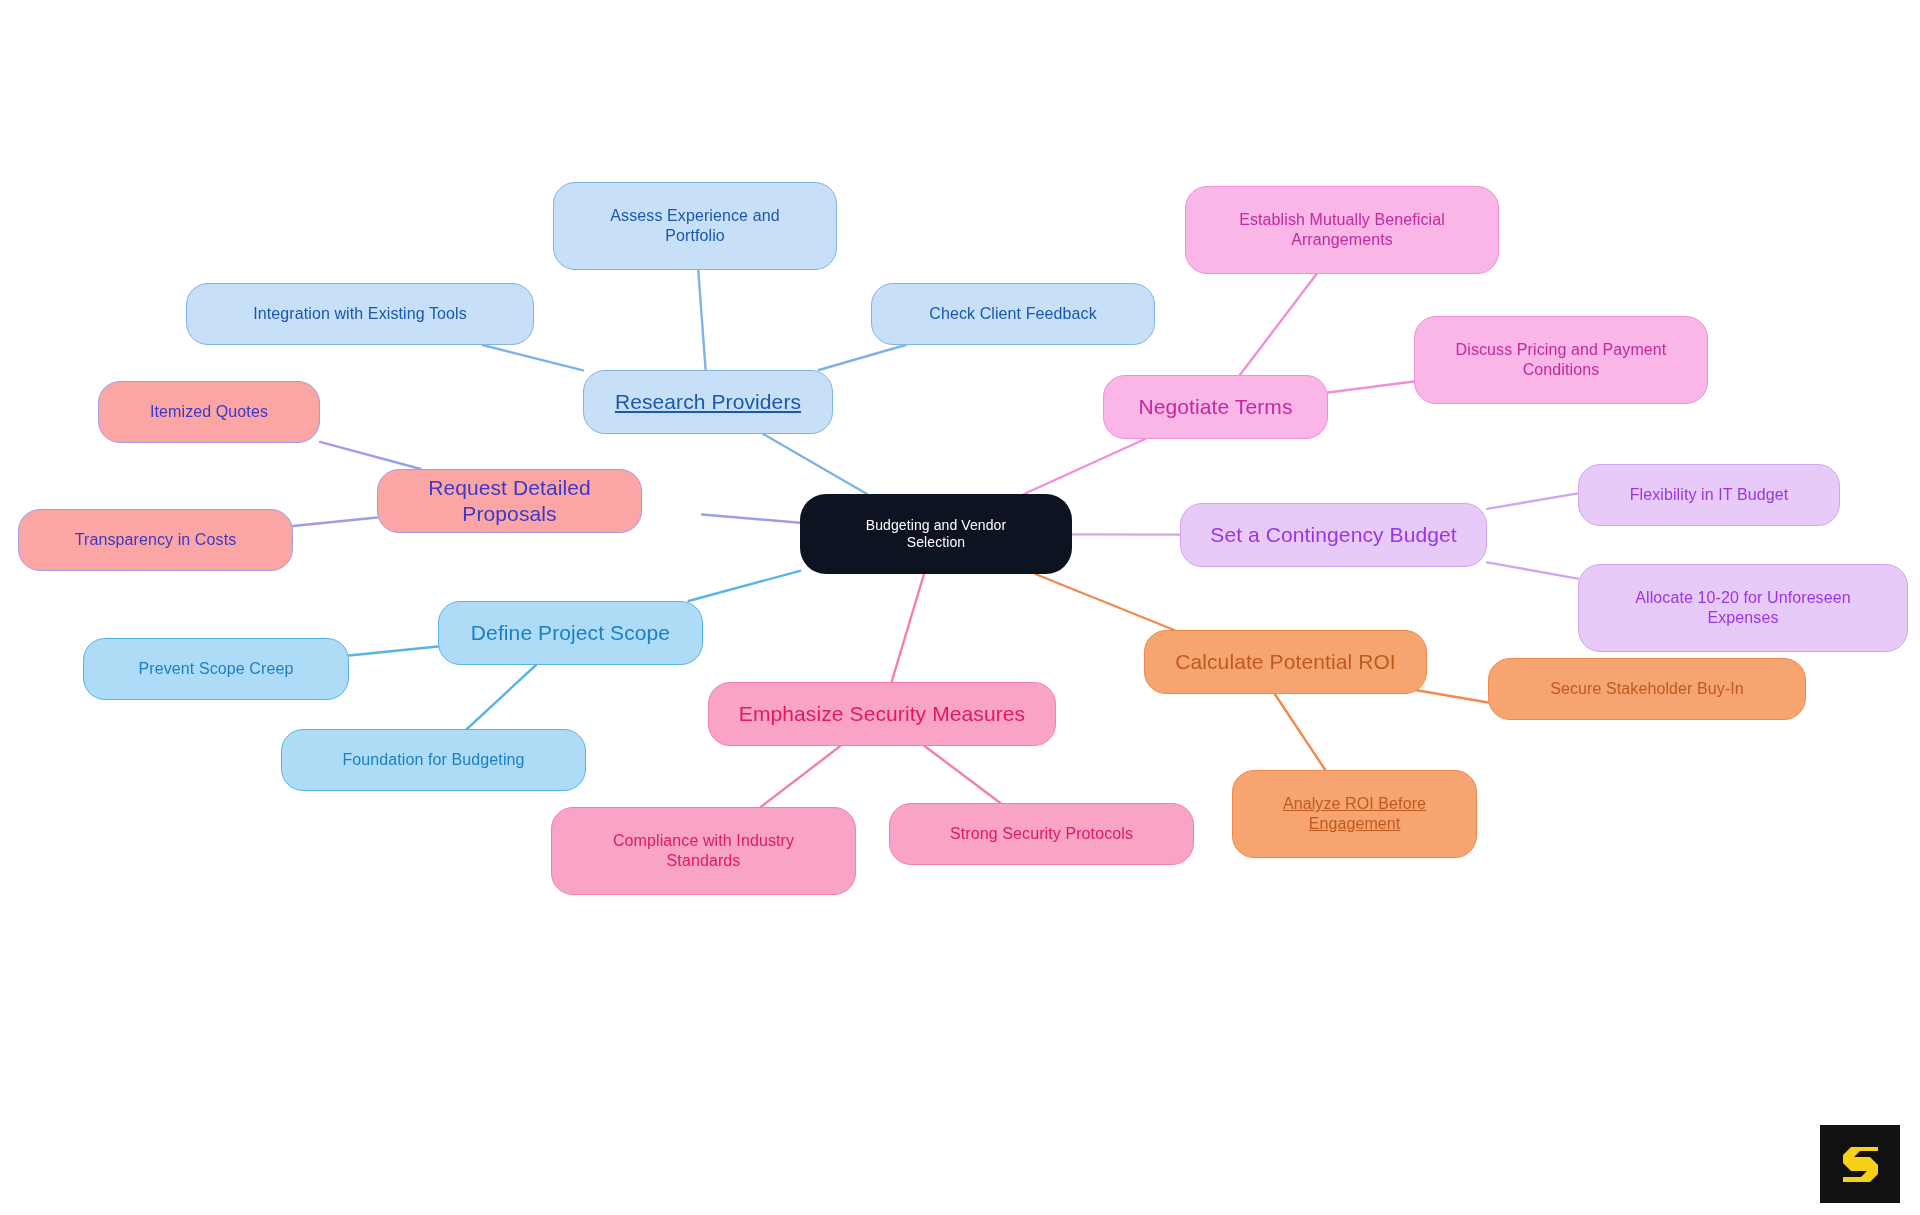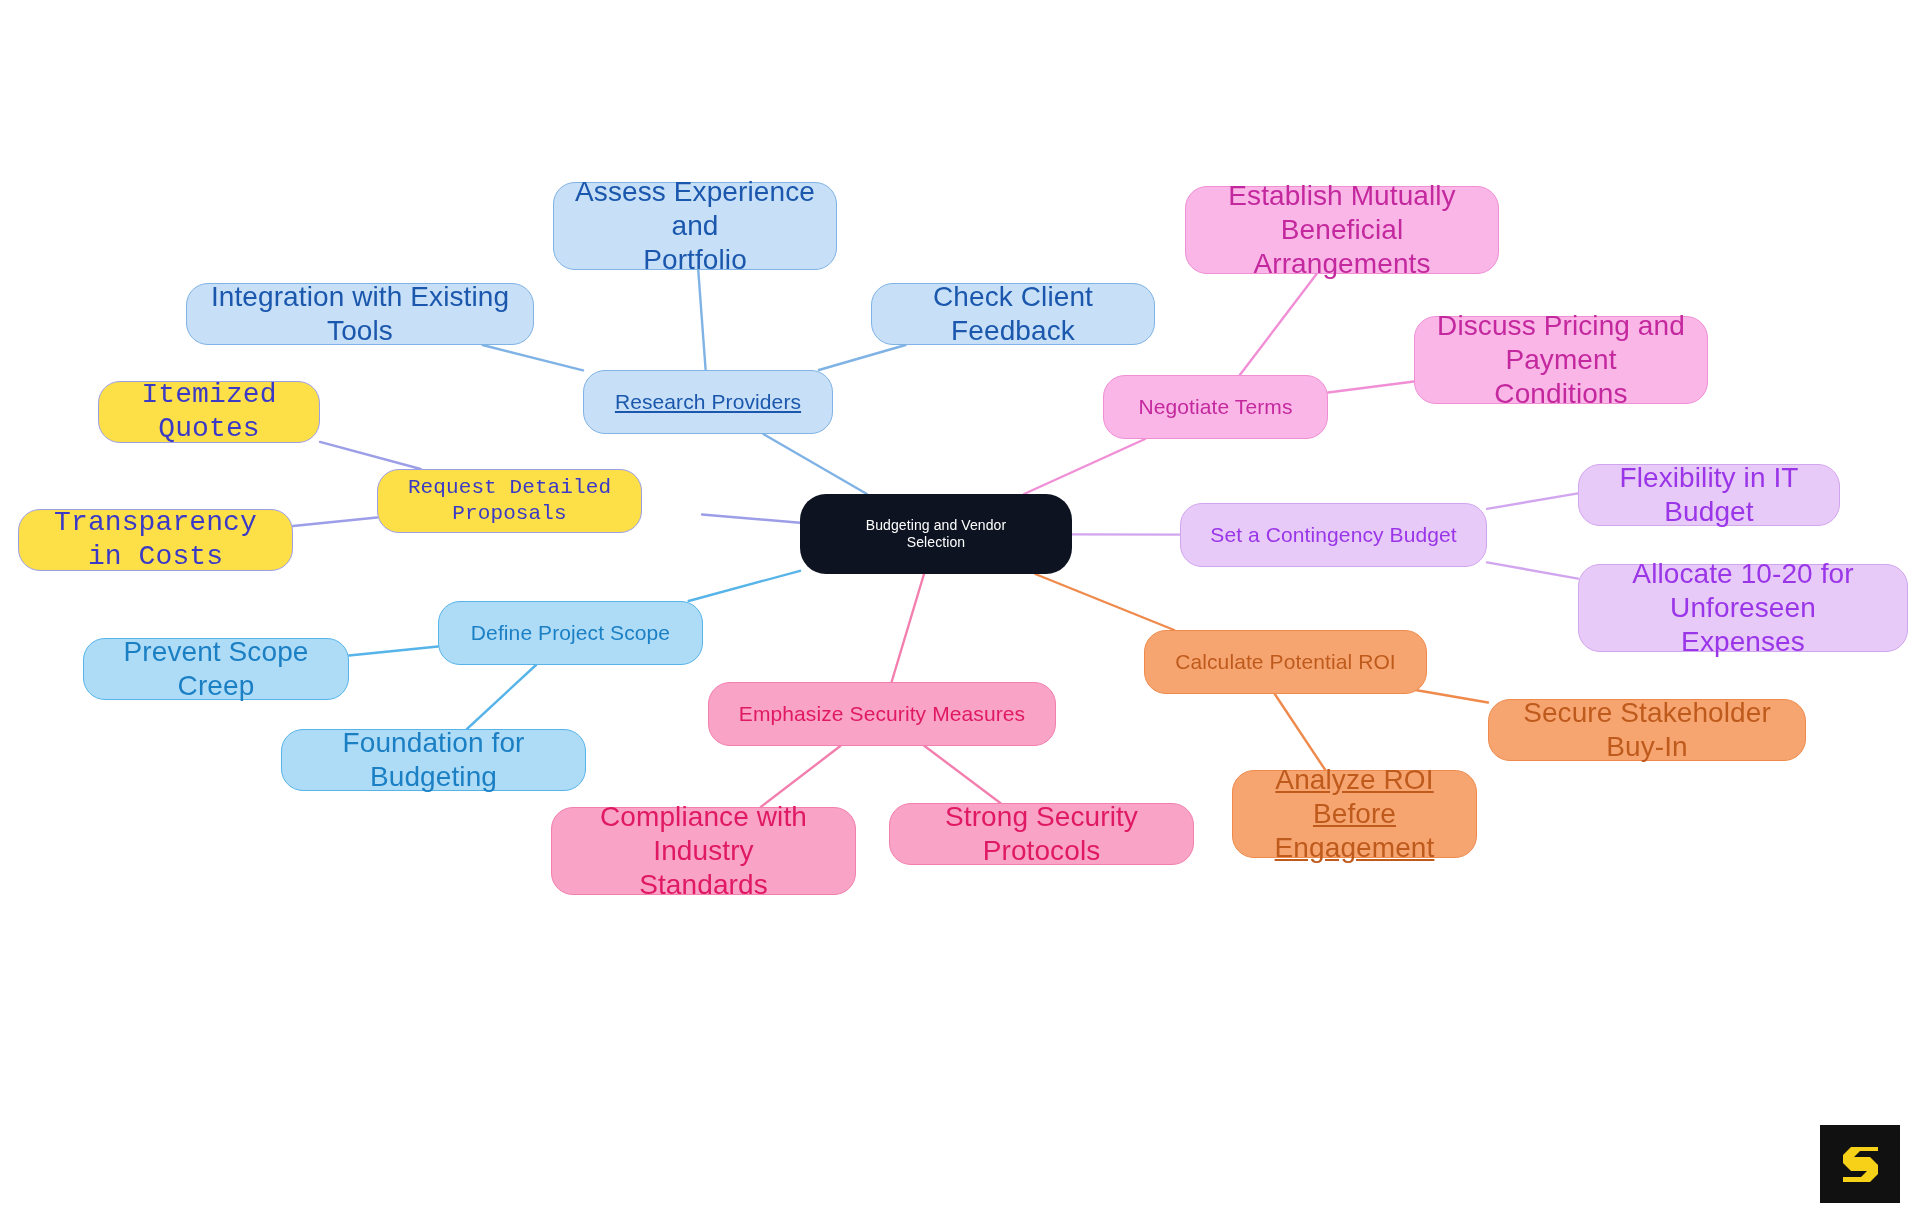--- a/index.html
+++ b/index.html
@@ -44,28 +44,28 @@
     white-space: pre-line;
   }
   .node.root {
     border-radius: 26px;
     border-width: 0;
     color: #ffffff;
     background: #0d1321;
     font-size: 14px;
   }
   .node.lvl1 { font-size: 21px; }
-  .node.lvl2 { font-size: 28px; }
+  .node.lvl2 { font-size: 16px; }
 
   
   .c-blue   { background:#c7e0f7; border-color:#7fb2e5; color:#1a57ad; }
   
   .c-sky    { background:#aedcf7; border-color:#56b4e9; color:#1b7fc4; }
   
-  .c-peri   { background:#fde047; border-color:#9c9ee8; color:#3a3ac7;font-family:Liberation Mono, monospace; }
+  .c-peri   { background:#fca5a5; border-color:#9c9ee8; color:#3a3ac7; }
   
   .c-pink   { background:#f9b6e6; border-color:#f08fd6; color:#c4289e; }
   
   .c-hot    { background:#f9a3c6; border-color:#f27fae; color:#e01964; }
   
   .c-lav    { background:#e7caf7; border-color:#d2a5ef; color:#9a35e8; }
   
   .c-orange { background:#f6a571; border-color:#ef8a4c; color:#bf5a1d; }
 
   #logo {
@@ -124,21 +124,21 @@
     <div class="node lvl1 c-pink" style="left: 1103px; top: 375px; width: 225px; height: 64px;">Negotiate Terms</div>
     <div class="node lvl2 c-pink" style="left: 1185px; top: 186px; width: 314px; height: 88px;">Establish Mutually Beneficial
 Arrangements</div>
     <div class="node lvl2 c-pink" style="left: 1414px; top: 316px; width: 294px; height: 88px;">Discuss Pricing and Payment
 Conditions</div>
     <div class="node lvl1 c-lav" style="left: 1180px; top: 503px; width: 307px; height: 64px;">Set a Contingency Budget</div>
     <div class="node lvl2 c-lav" style="left: 1578px; top: 464px; width: 262px; height: 62px;">Flexibility in IT Budget</div>
     <div class="node lvl2 c-lav" style="left: 1578px; top: 564px; width: 330px; height: 88px;">Allocate 10-20 for Unforeseen
 Expenses</div>
     <div class="node lvl1 c-orange" style="left: 1144px; top: 630px; width: 283px; height: 64px;">Calculate Potential ROI</div>
-    <div class="node lvl2 c-orange" style="left: 1488px; top: 699px; width: 318px; height: 62px;">Secure Stakeholder Buy-In</div>
+    <div class="node lvl2 c-orange" style="left: 1488px; top: 658px; width: 318px; height: 62px;">Secure Stakeholder Buy-In</div>
     <div class="node lvl2 c-orange" style="left: 1232px; top: 770px; width: 245px; height: 88px; text-decoration: underline;">Analyze ROI Before
 Engagement</div>
   </div>
 
 <div id="logo" style="left: 1820px; top: 1125px; width: 80px; height: 78px; background: rgb(17, 17, 17);">
   <svg width="46" height="46" viewBox="0 0 46 46">
     <path id="logo-path" d="M40 7 H15 Q5 7 5 17 V20 Q5 27 13 28 L31 30 L24 37 H6 L13 30 L31 28 Q41 27 41 19 V16" fill="none" stroke="#f7d117" stroke-width="0"></path>
     <polygon id="logo-shape" points="41,6 14,6 6,14 6,22 14,30 30,30 24,36 6,36 6,41 33,41 41,33 41,24 33,16 17,16 23,10 41,10" fill="#f7d117"></polygon>
   </svg>
 </div>

